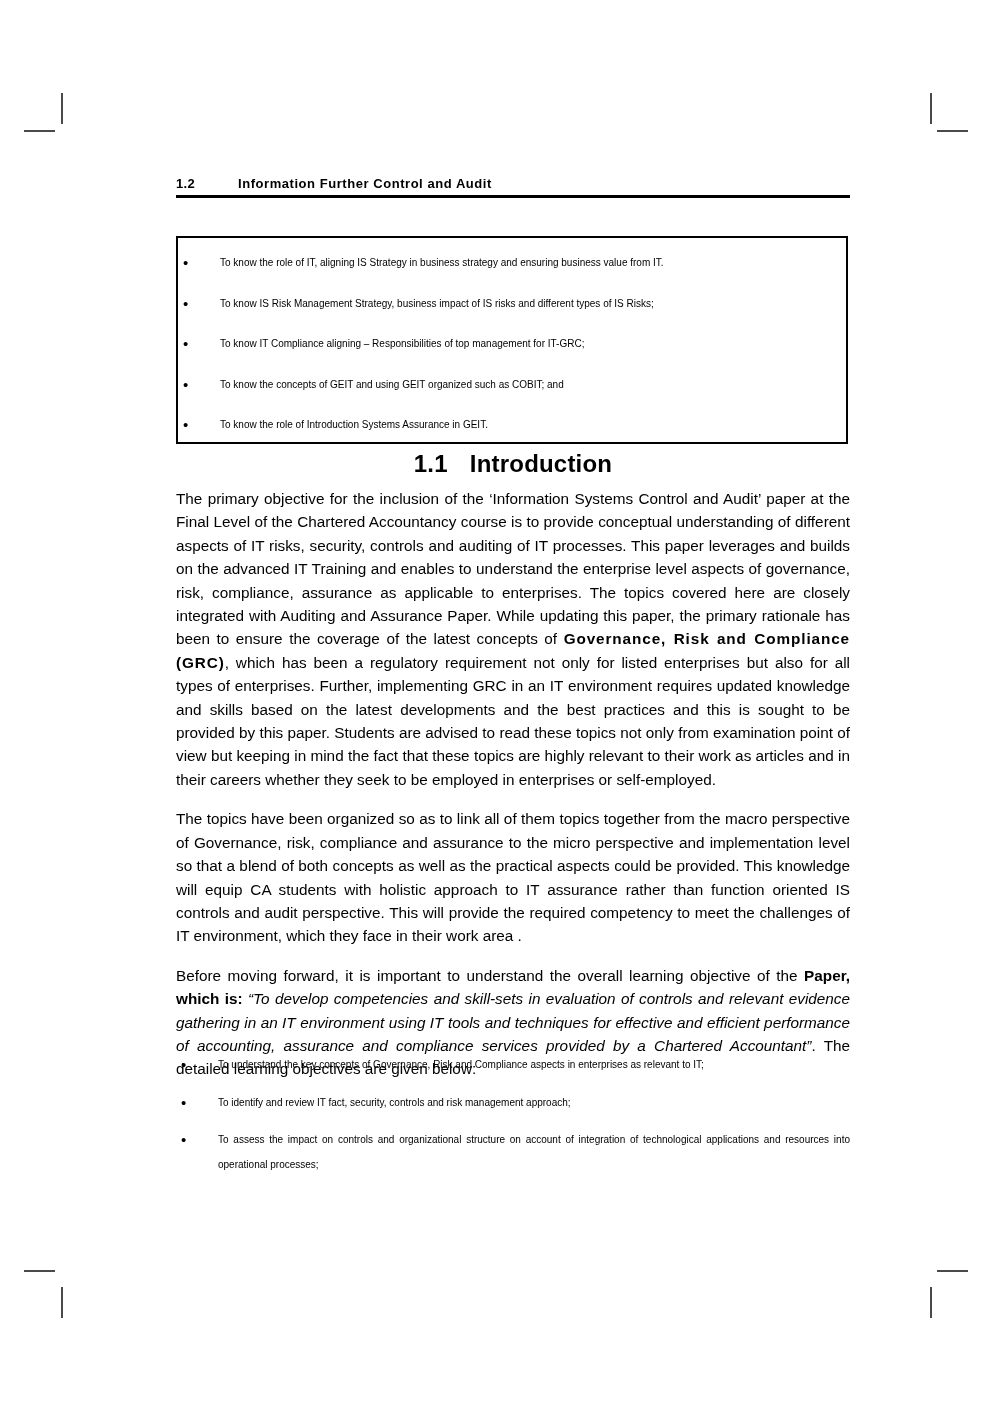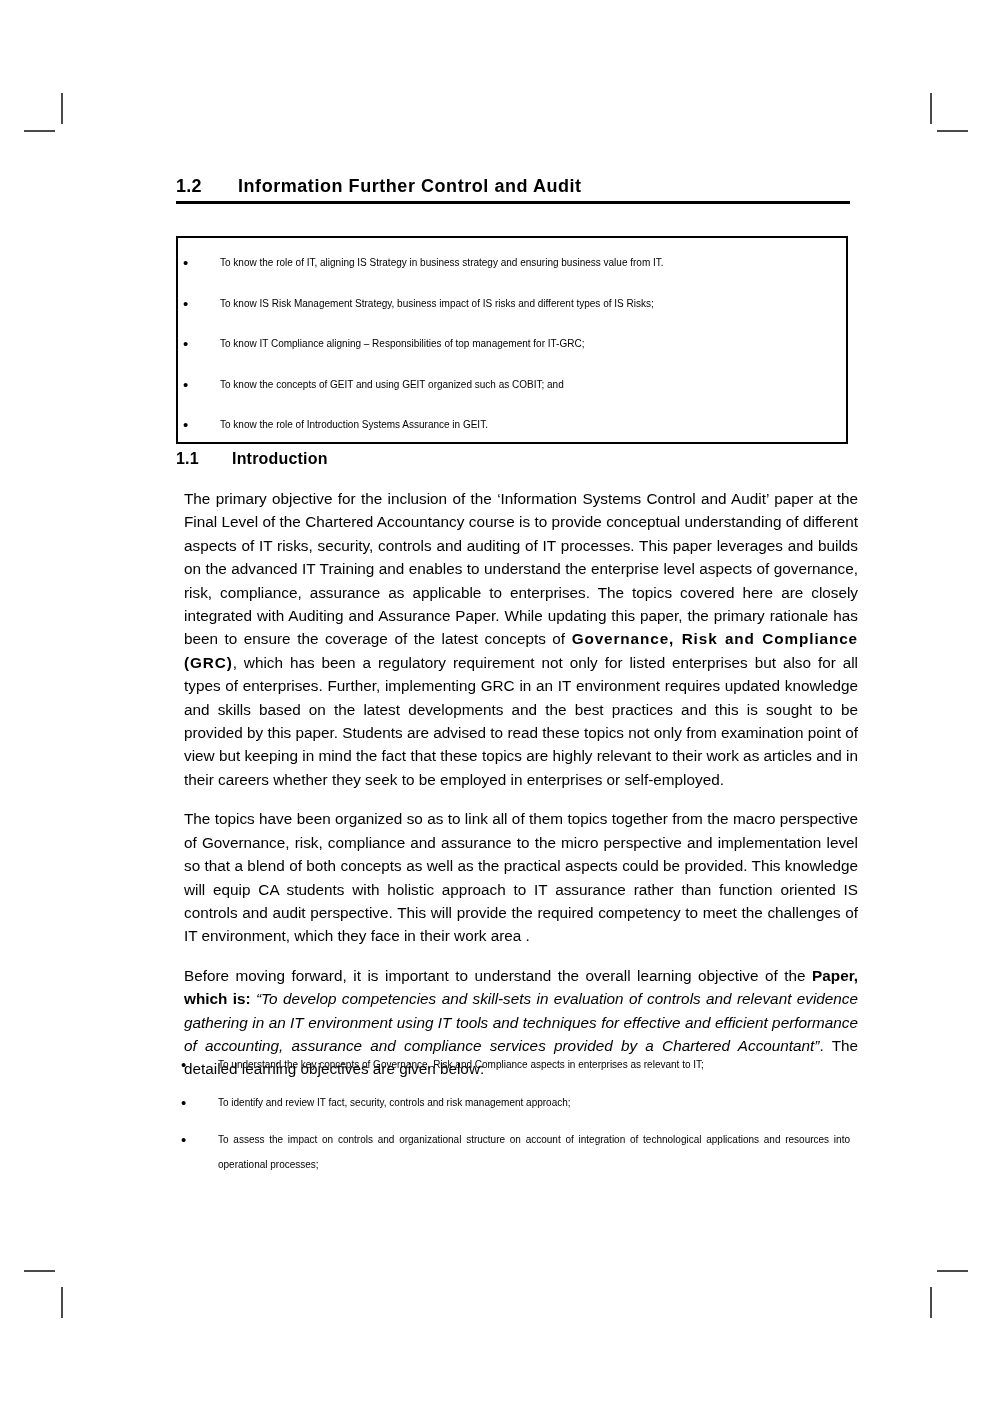--- a/index.html
+++ b/index.html
@@ -39,21 +39,21 @@
   .running-header {
     position: absolute;
     left: 0;
     top: 176px;
     width: 674px;
   }
   .running-header .hdr-line {
     display: flex;
     align-items: flex-end;
     font-weight: bold;
-    font-size: 18px;
+    font-size: 13px;
     letter-spacing: 0.3px;
     padding-bottom: 4px;
     font-stretch: condensed;
   }
   .hdr-num { width: 62px; flex: 0 0 62px; }
   .hdr-title { letter-spacing: 0.55px; }
   .hdr-rule {
     width: 100%;
     height: 3px;
     background: #000;
@@ -94,32 +94,32 @@
 
   
   .section-heading {
     position: absolute;
     left: 0;
     top: 450px;
     width: 674px;
     display: flex;
     align-items: baseline;
     font-weight: bold;
-    font-size: 16px;
+    font-size: 24px;
     letter-spacing: 0.2px;
+    justify-content: center;
   }
   .sec-num { width: 56px; flex: 0 0 56px; }
 
   
   .body-block {
     position: absolute;
     left: 0;
     top: 487px;
     width: 674px;
-    margin-left: 8px;
   }
   p.para {
     margin: 0 0 16px 0;
     font-size: 15.3px;
     line-height: 23.4px;
     text-align: justify;
     text-justify: inter-word;
   }
   p.para:last-child { margin-bottom: 0; }
   .b-spaced {

